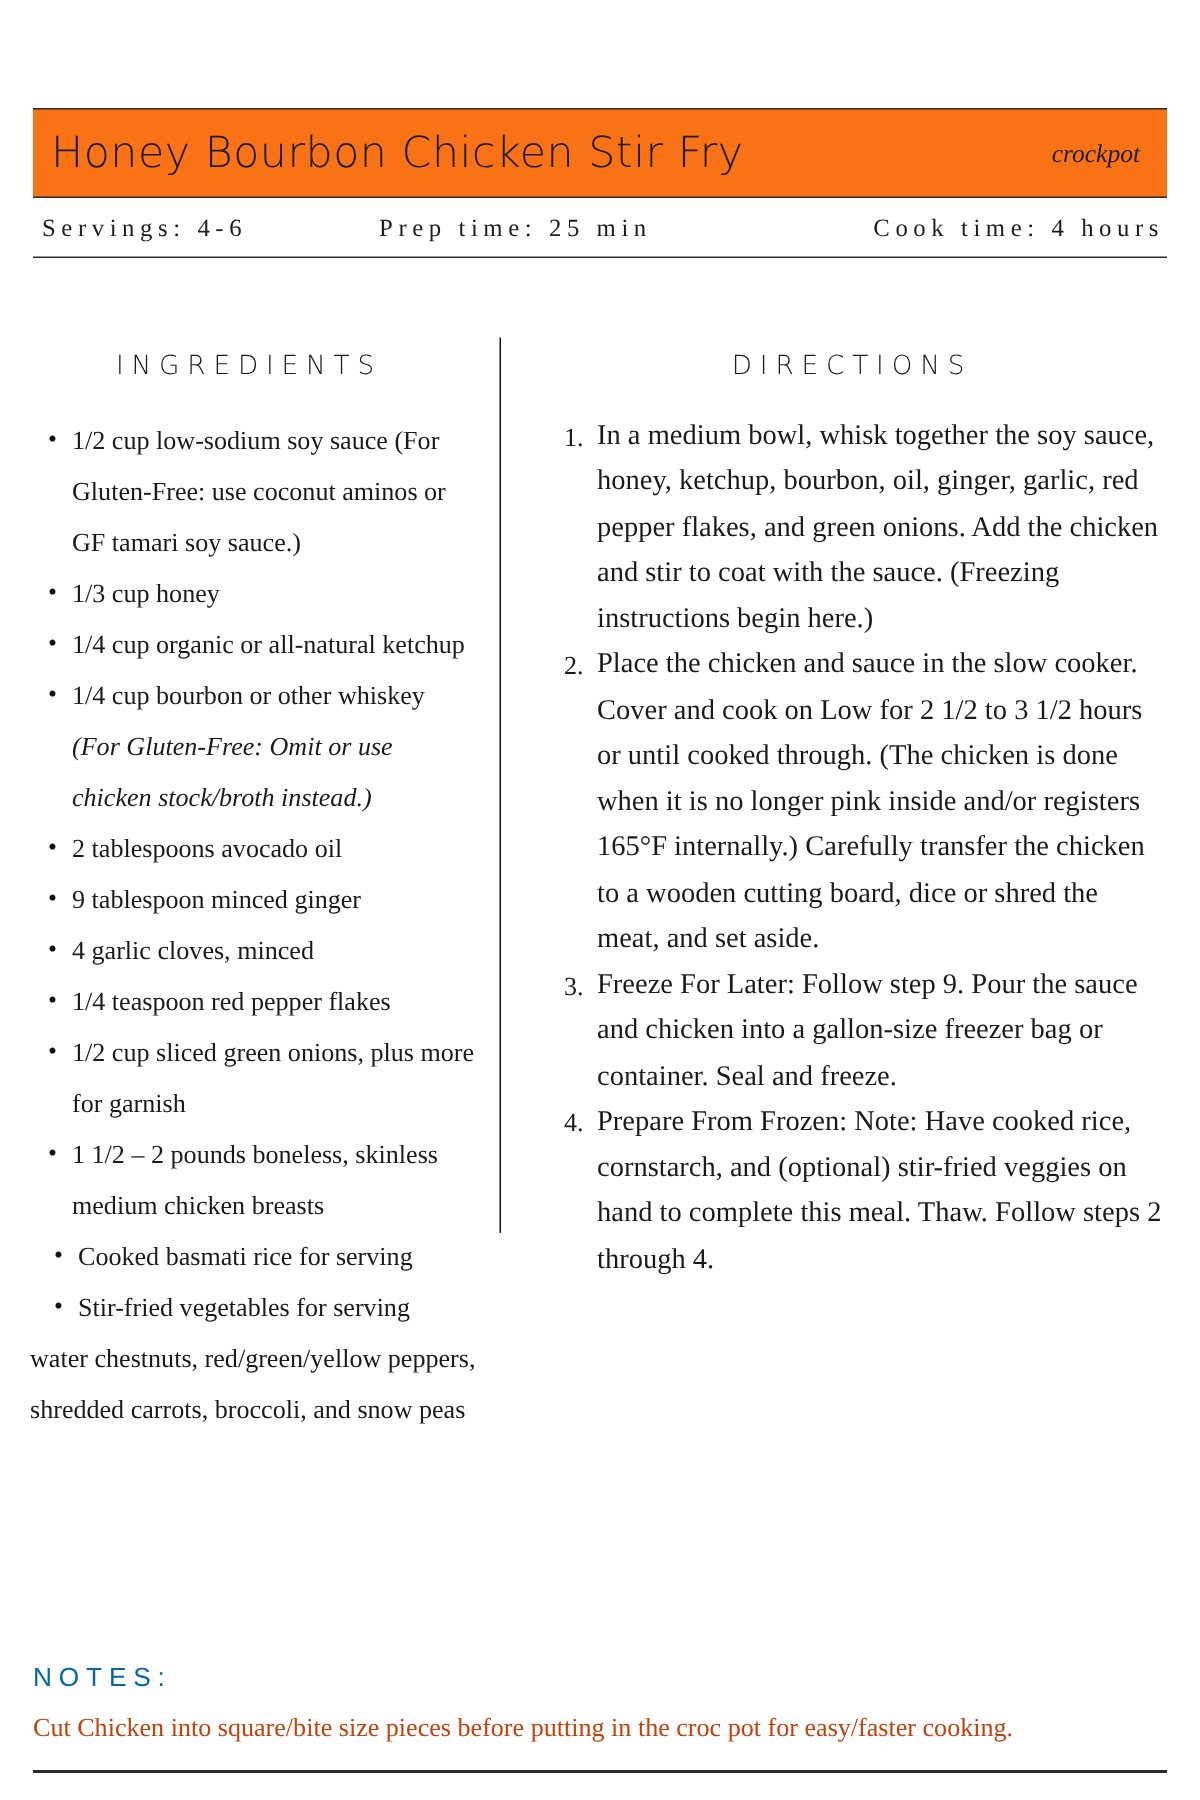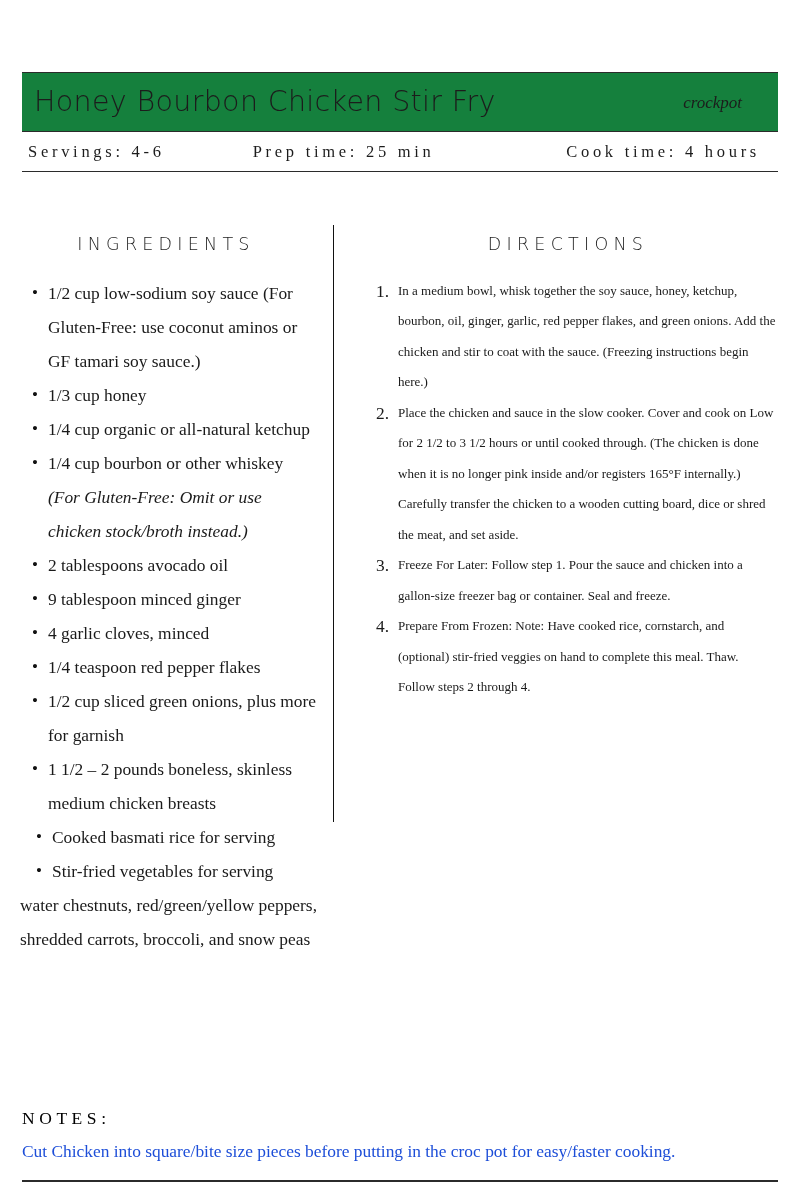--- a/index.html
+++ b/index.html
@@ -13,27 +13,27 @@
     color: #1a1a1a;
     position: relative;
     overflow: hidden;
   }
 
   
   .header-band {
     position: absolute;
     left: 22px; top: 72px;
     width: 756px; height: 60px;
-    background: #15803d;
+    background: #f97316;
     border-top: 1.5px solid #2b2b2b;
     border-bottom: 1.5px solid #2b2b2b;
     display: flex;
     align-items: center;
     justify-content: space-between;
-    padding: 0 32px 0 12px;
+    padding: 0 14px 0 12px;
   }
   .recipe-title {
     font-family: "DejaVu Sans", sans-serif;
     font-weight: 300;
     font-size: 28.5px;
     letter-spacing: 0.012em;
     color: #1c1c1c;
     white-space: nowrap;
     line-height: 1;
   }
@@ -58,21 +58,21 @@
   }
   .meta-item {
     font-family: "Liberation Serif", serif;
     font-size: 16.5px;
     letter-spacing: 0.225em;
     color: #1c1c1c;
     white-space: nowrap;
   }
   .meta-servings { margin-left: 6px; }
   .meta-prep { margin-left: 60px; }
-  .meta-cook { margin-left: auto; margin-right: 18px; }
+  .meta-cook { margin-left: auto; margin-right: 2px; }
 
   
   .col-divider {
     position: absolute;
     left: 333px; top: 225px;
     width: 1.4px; height: 597px;
     background: #111111;
   }
 
   .col-ingredients {
@@ -138,21 +138,21 @@
   
   ol.dir-list {
     list-style: none;
     margin: 0;
     padding: 0;
     counter-reset: stepnum;
   }
   ol.dir-list li {
     position: relative;
     padding-left: 22px;
-    font-size: 13px;
+    font-size: 19px;
     line-height: 30.5px;
     color: #1a1a1a;
     margin: 0 0 0 0;
   }
   ol.dir-list li::before {
     counter-increment: stepnum;
     content: counter(stepnum) ".";
     position: absolute;
     left: 0;
     top: 0;
@@ -161,32 +161,32 @@
     color: #1a1a1a;
   }
 
   
   .notes-block {
     position: absolute;
     left: 22px; top: 1110px;
     width: 740px;
   }
   .notes-heading {
-    font-family: Liberation Serif, serif;
+    font-family: Liberation Sans, sans-serif;
     font-weight: 300;
     font-size: 17.5px;
     letter-spacing: 0.26em;
-    color: #000000;
+    color: #0369a1;
     margin: 0 0 10px 0;
     line-height: 1;
   }
   .notes-text {
     font-size: 17.4px;
     line-height: 26px;
-    color: #1d4ed8;
+    color: #c2410c;
     margin: 0;
   }
   .bottom-rule {
     position: absolute;
     left: 22px; top: 1180px;
     width: 756px; height: 1.5px;
     background: #2b2b2b;
   }
 </style>
 </head>
@@ -222,21 +222,21 @@
     <li class="tight-bullet">Stir-fried vegetables for serving</li>
   </ul>
   <p class="ing-trailing">water chestnuts, red/green/yellow peppers, shredded carrots, broccoli, and snow peas</p>
 </div>
 
 <div class="col-directions">
   <h2 class="section-heading heading-dir">DIRECTIONS</h2>
   <ol class="dir-list">
     <li>In a medium bowl, whisk together the soy sauce, honey, ketchup, bourbon, oil, ginger, garlic, red pepper flakes, and green onions. Add the chicken and stir to coat with the sauce. (Freezing instructions begin here.)</li>
     <li>Place the chicken and sauce in the slow cooker. Cover and cook on Low for 2 1/2 to 3 1/2 hours or until cooked through. (The chicken is done when it is no longer pink inside and/or registers 165°F internally.) Carefully transfer the chicken to a wooden cutting board, dice or shred the meat, and set aside.</li>
-    <li>Freeze For Later:  Follow step 1. Pour the sauce and chicken into a gallon-size freezer bag or container. Seal and freeze.</li>
+    <li>Freeze For Later:  Follow step 9. Pour the sauce and chicken into a gallon-size freezer bag or container. Seal and freeze.</li>
     <li>Prepare From Frozen:  Note: Have cooked rice, cornstarch, and (optional) stir-fried veggies on hand to complete this meal. Thaw. Follow steps 2 through 4.</li>
   </ol>
 </div>
 
 <div class="notes-block">
   <div class="notes-heading">NOTES:</div>
   <p class="notes-text">Cut Chicken into square/bite size pieces before putting in the croc pot for easy/faster cooking.</p>
 </div>
 
 <div class="bottom-rule"></div>

